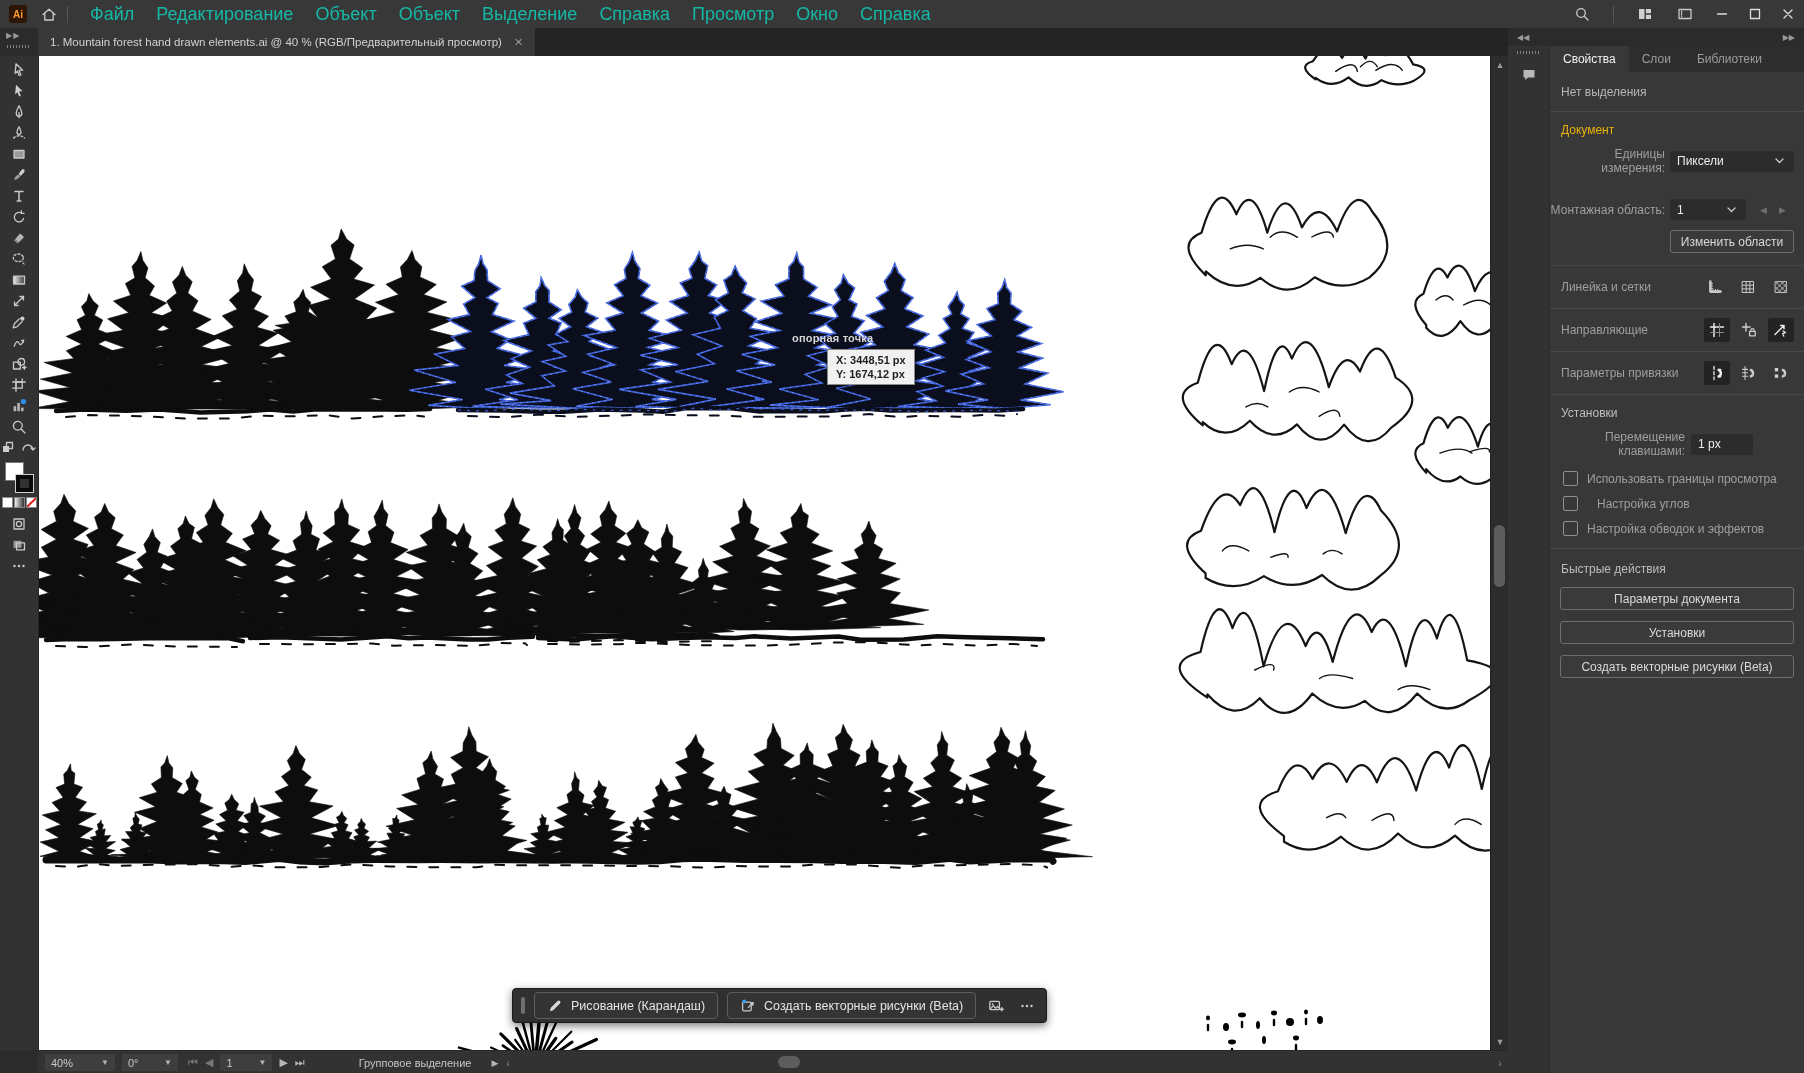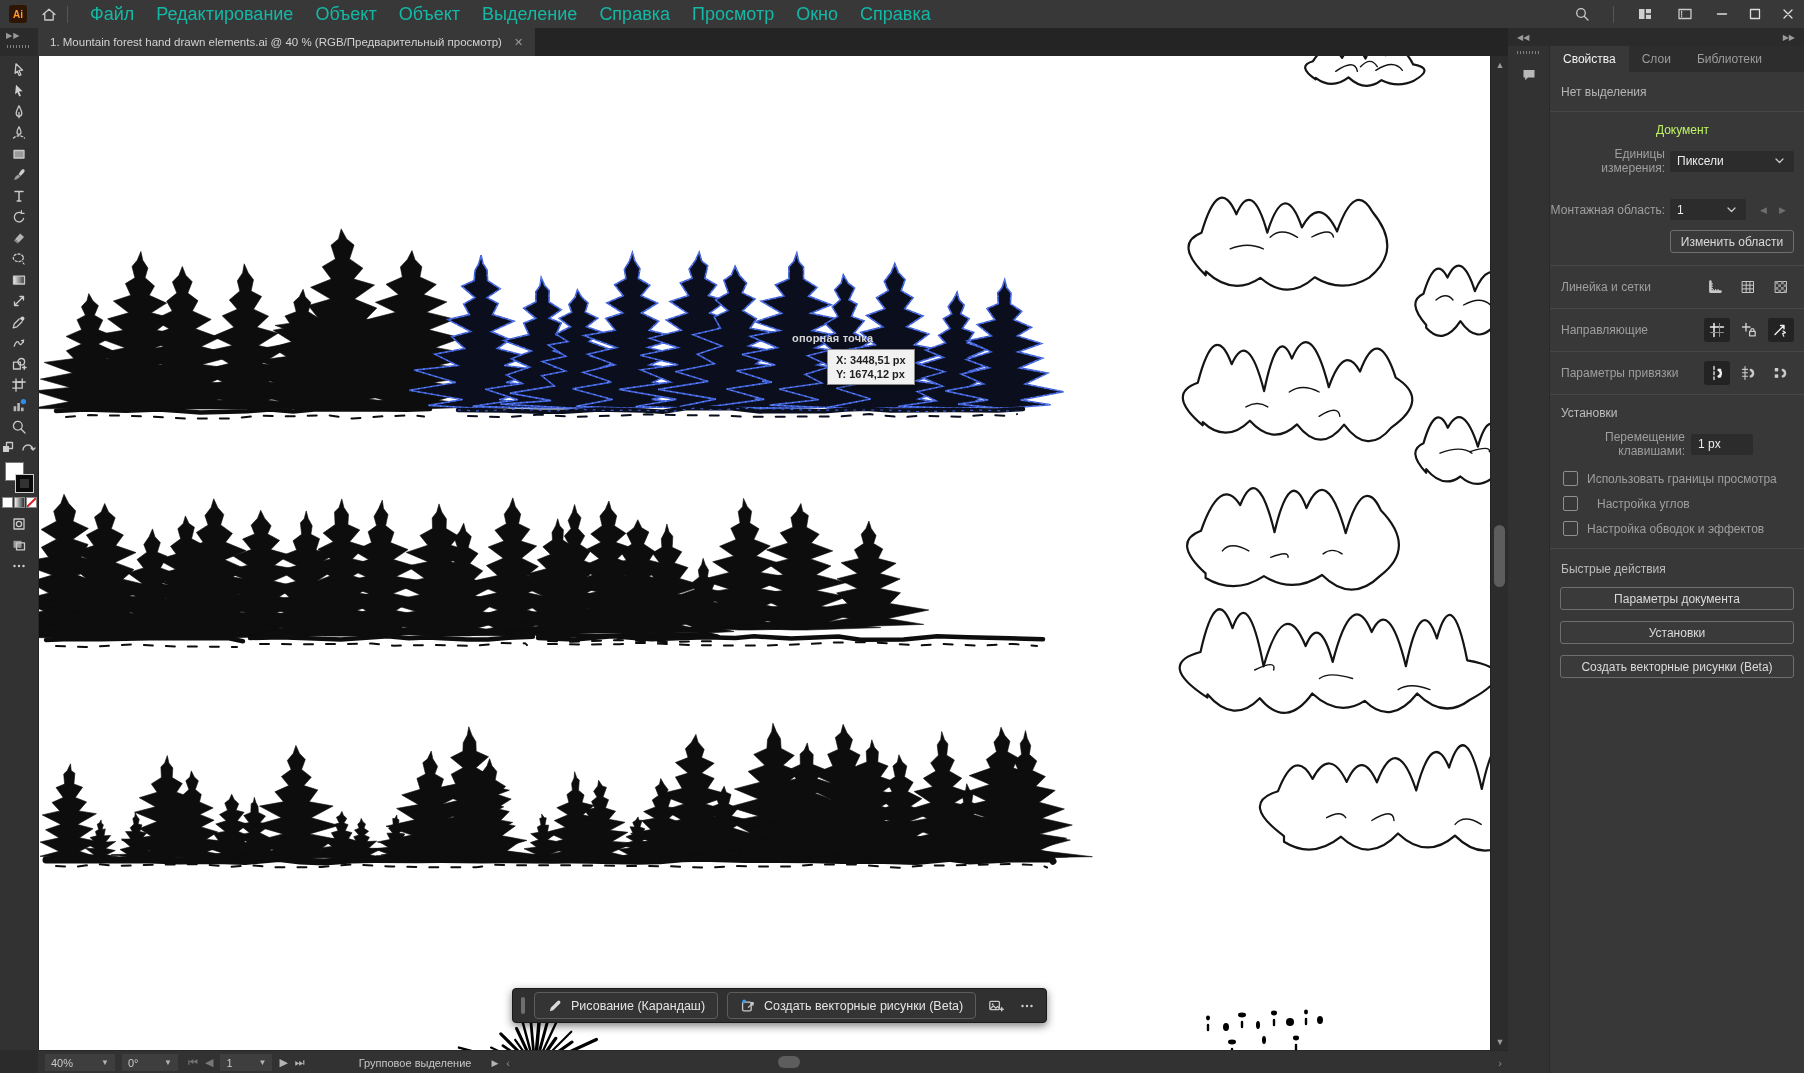--- a/index.html
+++ b/index.html
@@ -615,21 +615,21 @@
 
   <div class="panel">
     <div class="ptabs">
       <span class="ptab active">Свойства</span>
       <span class="ptab">Слои</span>
       <span class="ptab">Библиотеки</span>
     </div>
     <div class="pbody">
       <div class="p-text" style="padding:13px 0 12px 11px;">Нет выделения</div>
       <div class="p-sep"></div>
-      <div class="p-text" style="padding:11px 0 10px 11px;color:#bef264;text-align:center;">Документ</div>
+      <div class="p-text" style="padding:11px 0 10px 11px;color:#eab308;">Документ</div>
 
       <div class="p-row" style="padding:0 10px 0 0;margin-bottom:24px;">
         <span class="p-label" style="width:115px;text-align:right;flex:none;">Единицы измерения:</span>
         <span class="pselect" style="margin-left:5px;flex:1;gap:34px;">
           <span>Пиксели</span>
           <span>
               <svg class="ic" width="16" height="16" viewBox="0 0 16 16" fill="none" stroke="#c9c9c9" stroke-width="1.3" stroke-linecap="round" stroke-linejoin="round">
                 <path d="M1.5 3 L5 6.5 L8.5 3" transform="translate(3.5 3)"></path>
               </svg>
             </span>

